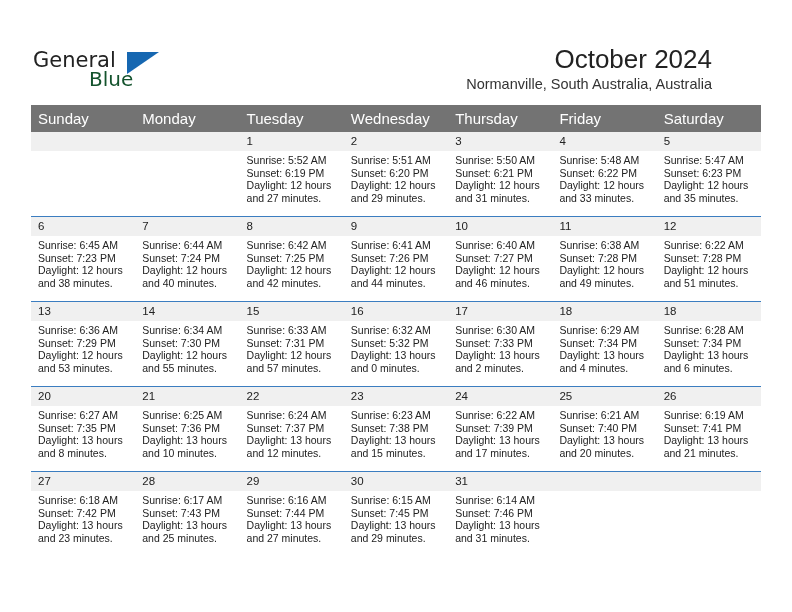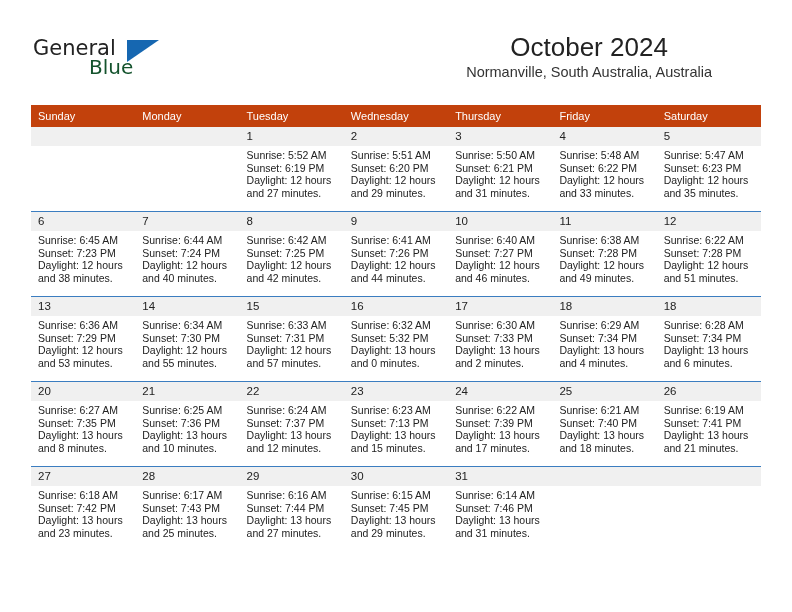--- a/index.html
+++ b/index.html
@@ -18,21 +18,21 @@
     position: relative;
     width: 792px;
     height: 612px;
     box-sizing: border-box;
   }
 
   
   .header {
     position: absolute;
     left: 0;
-    top: 0;
+    top: 12px;
     width: 748px;
     height: 100px;
   }
   .brand {
     position: absolute;
     left: 33px;
     top: 36px;
     width: 200px;
     height: 50px;
   }
@@ -67,21 +67,20 @@
     position: absolute;
     right: 36px;
     top: 32px;
     text-align: right;
   }
   .cal-title {
     font-size: 26px;
     color: #222222;
     line-height: 30px;
     white-space: nowrap;
-    text-align: center;
   }
   .cal-subtitle {
     font-size: 14.5px;
     color: #333333;
     line-height: 20px;
     white-space: nowrap;
   }
 
   
   .calendar {
@@ -89,23 +88,23 @@
     left: 31px;
     top: 105px;
     width: 730px;
   }
   table.cal {
     border-collapse: collapse;
     width: 730px;
     table-layout: fixed;
   }
   table.cal th {
-    background: #c2410c;
+    background: #737373;
     color: #ffffff;
-    font-size: 11px;
+    font-size: 15px;
     font-weight: normal;
     text-align: left;
     padding: 5px 0 5px 7px;
     height: 12px;
     border: none;
   }
   table.cal td {
     vertical-align: top;
     padding: 0;
     border: none;
@@ -383,41 +382,41 @@
                 <div>Sunrise: 6:24 AM</div>
                 <div>Sunset: 7:37 PM</div>
                 <div>Daylight: 13 hours</div>
                 <div>and 12 minutes.</div>
               </div>
             </td>
             <td class="">
               <div class="daynum">23</div>
               <div class="details">
                 <div>Sunrise: 6:23 AM</div>
-                <div>Sunset: 7:13 PM</div>
+                <div>Sunset: 7:38 PM</div>
                 <div>Daylight: 13 hours</div>
                 <div>and 15 minutes.</div>
               </div>
             </td>
             <td class="">
               <div class="daynum">24</div>
               <div class="details">
                 <div>Sunrise: 6:22 AM</div>
                 <div>Sunset: 7:39 PM</div>
                 <div>Daylight: 13 hours</div>
                 <div>and 17 minutes.</div>
               </div>
             </td>
             <td class="">
               <div class="daynum">25</div>
               <div class="details">
                 <div>Sunrise: 6:21 AM</div>
                 <div>Sunset: 7:40 PM</div>
                 <div>Daylight: 13 hours</div>
-                <div>and 18 minutes.</div>
+                <div>and 20 minutes.</div>
               </div>
             </td>
             <td class="">
               <div class="daynum">26</div>
               <div class="details">
                 <div>Sunrise: 6:19 AM</div>
                 <div>Sunset: 7:41 PM</div>
                 <div>Daylight: 13 hours</div>
                 <div>and 21 minutes.</div>
               </div>

